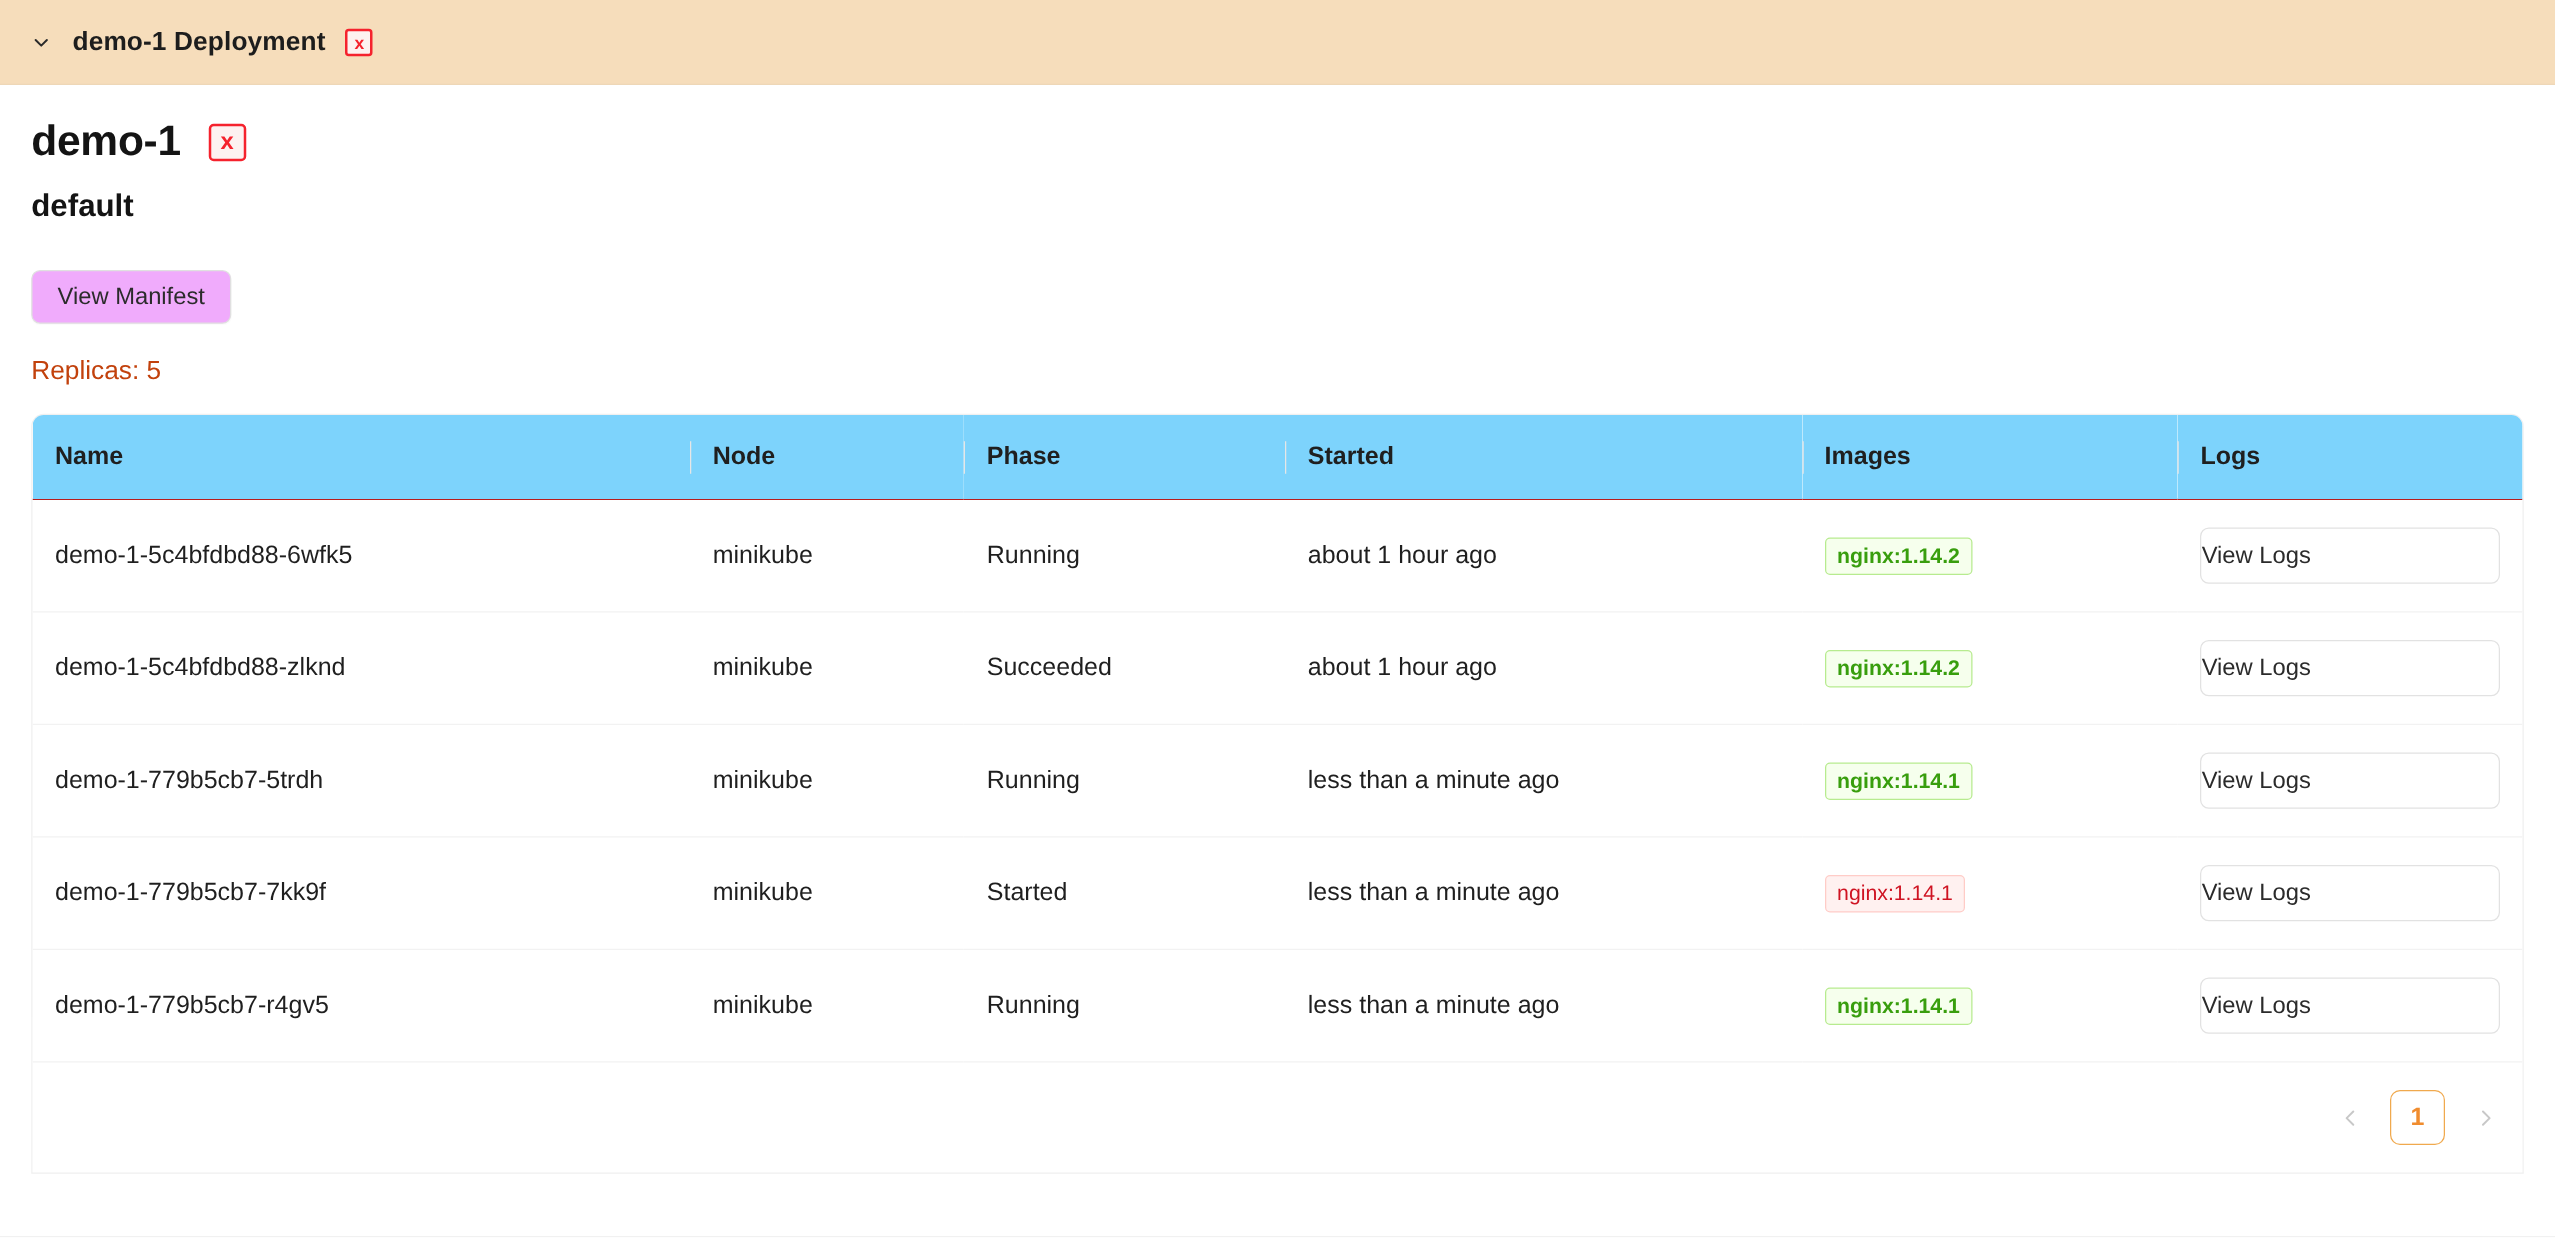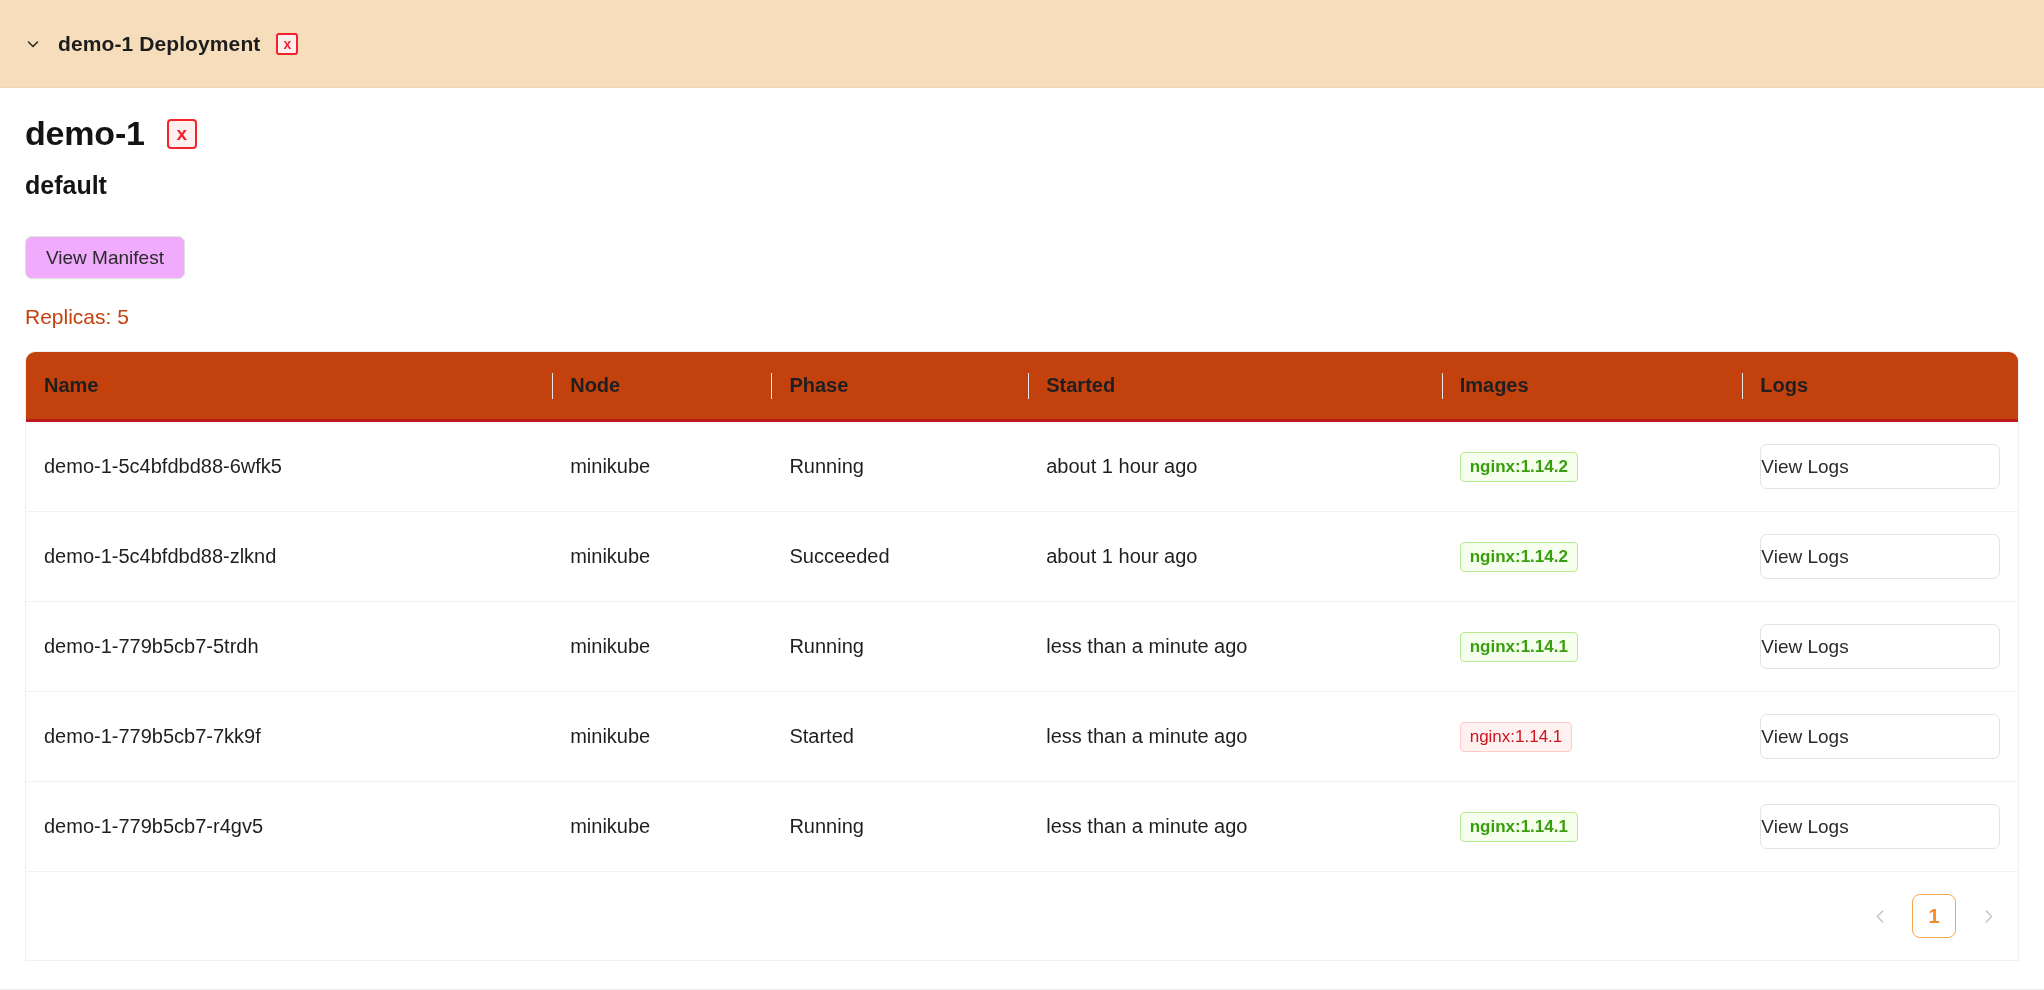--- a/index.html
+++ b/index.html
@@ -15,21 +15,21 @@
   .app {
     position: relative;
     width: 2044px;
     height: 990px;
     background: #ffffff;
     overflow: hidden;
   }
 
   
   .accordion-header {
-    height: 88px;
+    height: 68px;
     background: #f6ddbb;
     display: flex;
     align-items: center;
     padding: 0 0 0 22px;
     gap: 14px;
     border-bottom: 1px solid #eed7b7;
   }
   .chevron-btn {
     width: 22px;
     height: 22px;
@@ -129,27 +129,27 @@
     background: #ffffff;
   }
 
   table {
     width: 100%;
     border-collapse: collapse;
     table-layout: fixed;
   }
 
   thead th {
-    background: #c2410c;
+    background: #7dd3fc;
     text-align: left;
     font-size: 20px;
     font-weight: 700;
     color: #1f1f1f;
     padding: 22px 18px;
-    border-bottom: 3px solid #b91c1c;
+    border-bottom: 1px solid #b91c1c;
     position: relative;
     vertical-align: middle;
   }
   thead th + th::before {
     content: "";
     position: absolute;
     left: 0;
     top: 50%;
     transform: translateY(-50%);
     width: 1px;

